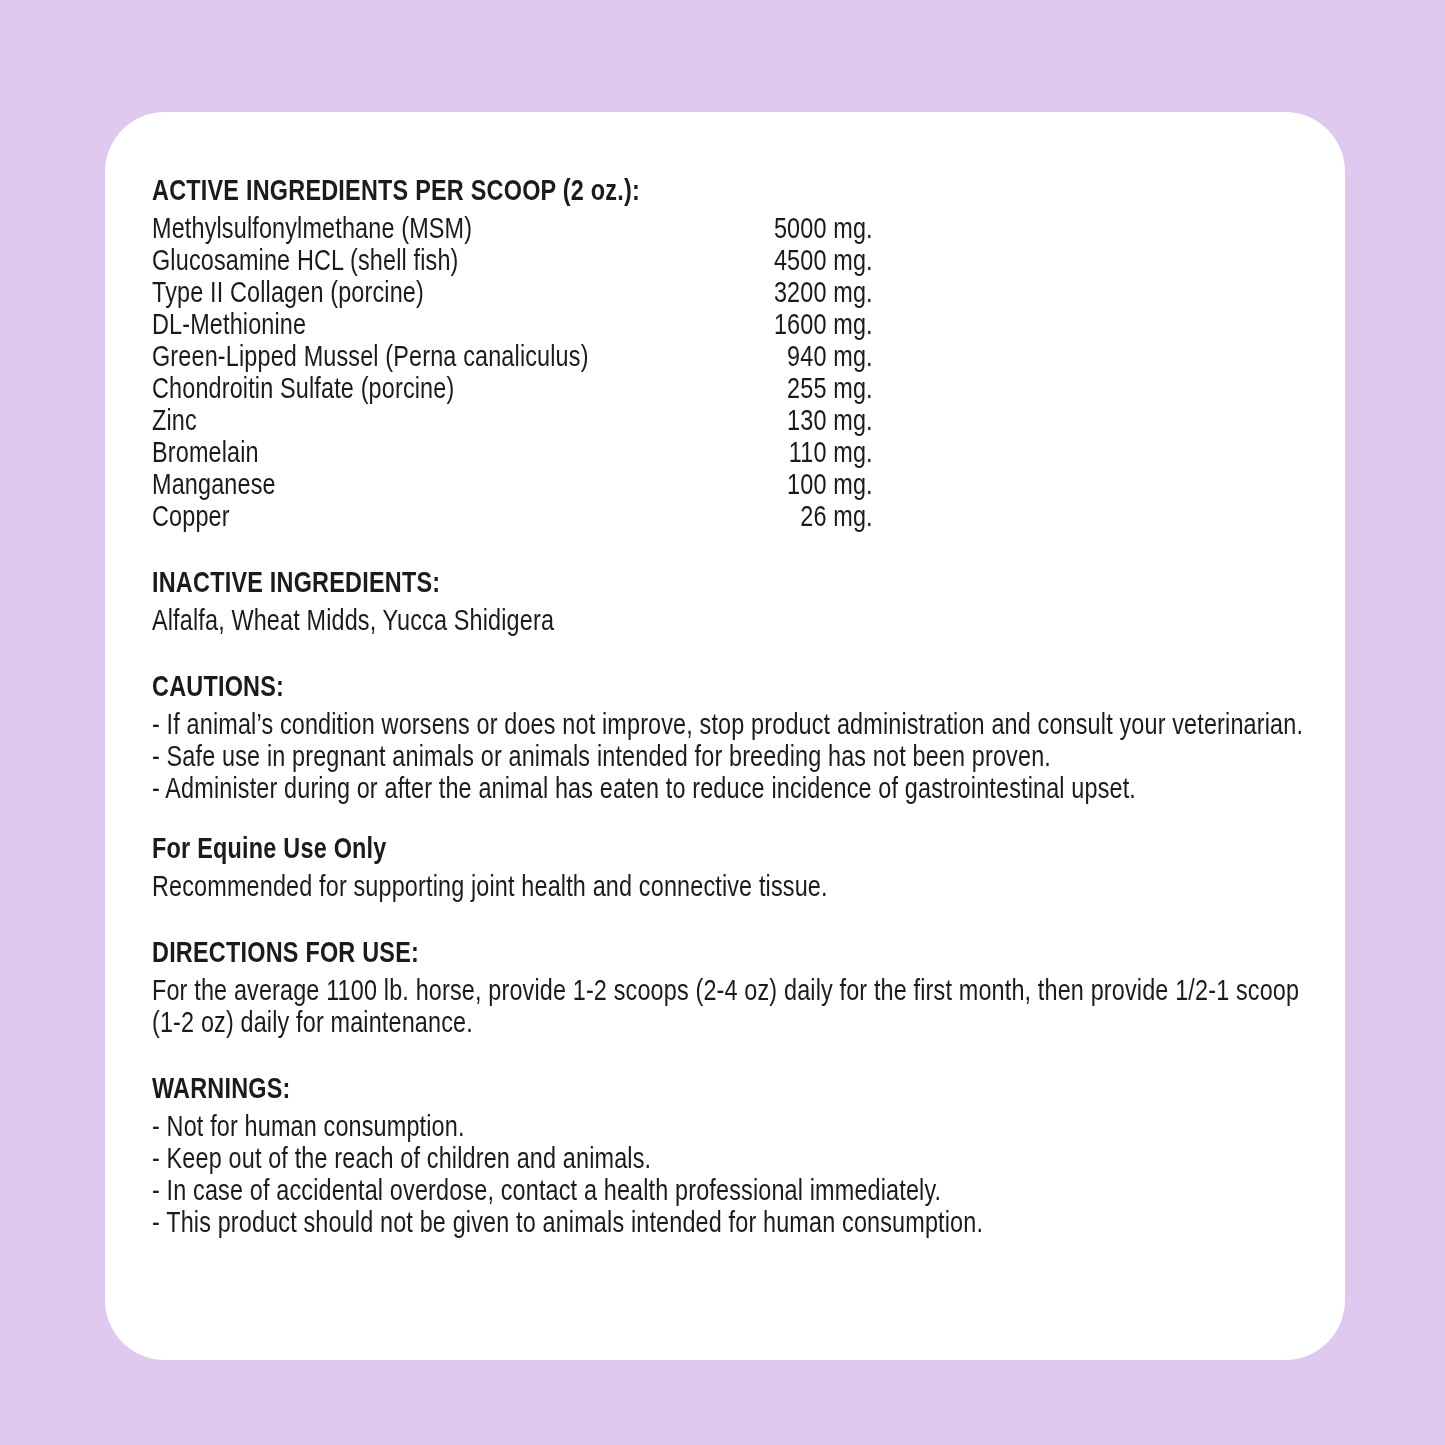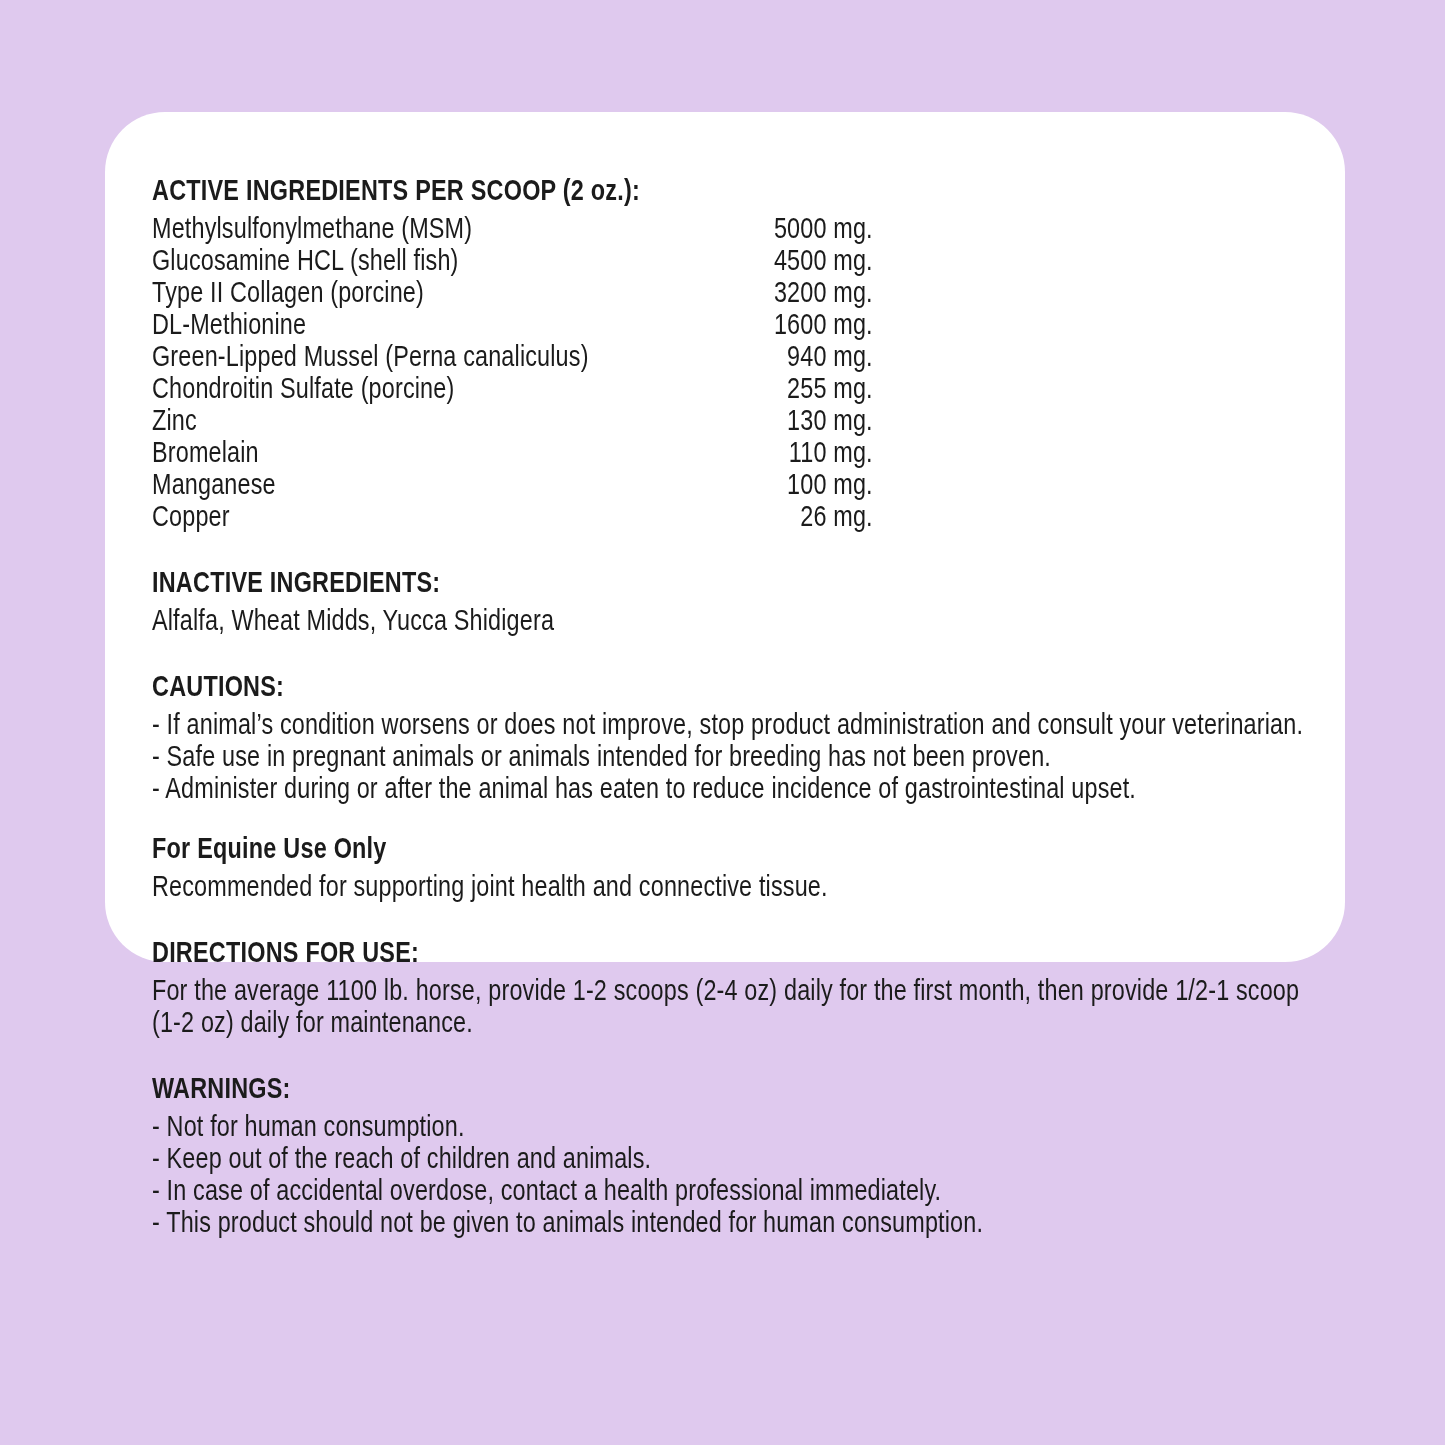--- a/index.html
+++ b/index.html
@@ -11,21 +11,21 @@
   html, body {
     width: 1445px; height: 1445px;
     background: var(--bg);
     font-family: "Liberation Sans", sans-serif;
     color: var(--ink);
     overflow: hidden;
   }
   .card {
     position: absolute;
     left: 105px; top: 112px;
-    width: 1240px; height: 850px;
+    width: 1240px; height: 1248px;
     background: var(--card);
     border-radius: 60px;
   }
   .content {
     position: absolute;
     left: 47px; top: 62px;
     width: 1480px;
     transform: scaleX(0.78);
     transform-origin: top left;
     font-size: 30px;

